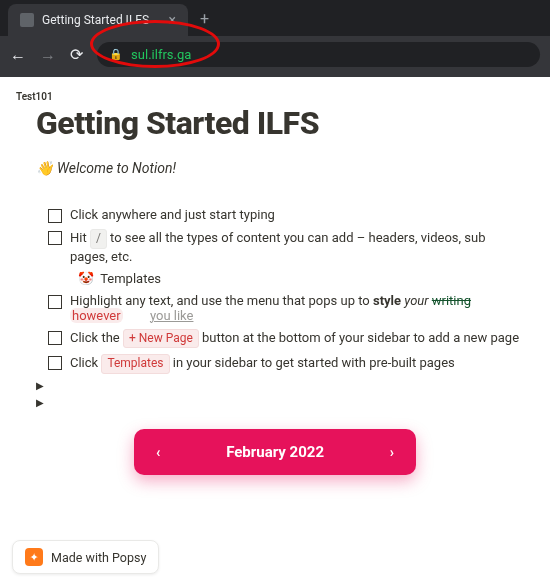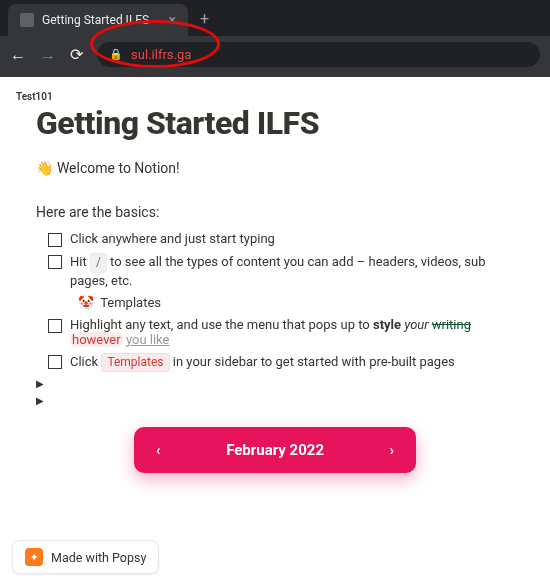--- a/index.html
+++ b/index.html
@@ -8,34 +8,34 @@
   .tab-bar { display: flex; align-items: flex-end; height: 36px; padding-left: 8px; }
   .tab { background: #35363a; border-radius: 8px 8px 0 0; padding: 8px 12px; display: flex; align-items: center; gap: 8px; font-size: 12px; color: #e8eaed; min-width: 180px; }
   .tab .favicon { width: 14px; height: 14px; background: #5f6368; border-radius: 2px; }
   .tab .tab-close { font-size: 14px; color: #9aa0a6; margin-left: auto; }
   .new-tab { color: #9aa0a6; font-size: 16px; padding: 8px 12px; }
   .addr-bar { display: flex; align-items: center; gap: 14px; padding: 6px 10px 10px 10px; background: #35363a; }
   .nav-btn { color: #e8eaed; font-size: 16px; }
   .nav-btn.dim { color: #7c7f83; }
   .url-box { flex: 1; display: flex; align-items: center; gap: 8px; background: #202124; border-radius: 14px; padding: 5px 12px; font-size: 13px; color: #e8eaed; }
   .lock { font-size: 11px; color: #9aa0a6; }
-  .url-text { color: #ef4444; }
+  .url-text { color: #22c55e; }
   .red-ellipse { position: absolute; border: 3px solid #e20b0b; border-radius: 50%; width: 130px; height: 48px; left: 90px; top: 20px; pointer-events: none; }
   .page { padding: 14px 16px 80px 16px; color: #37352f; }
   .crumb { font-size: 10px; font-weight: 600; margin-bottom: 2px; }
   .title { font-size: 32px; font-weight: 800; margin: 2px 0 18px 20px; letter-spacing: -0.5px; }
-  .welcome { font-size: 14px; margin: 0 0 28px 20px; }
+  .welcome { font-size: 14px; margin: 0 0 28px 20px; font-style: italic; }
   .basics-head { font-size: 14px; margin: 0 0 8px 20px; color: #37352f; }
   .todo-list { margin-left: 20px; }
   .todo { display: flex; align-items: flex-start; gap: 8px; font-size: 13px; color: #37352f; padding: 3px 12px; }
   .cb { width: 14px; height: 14px; border: 1.3px solid #37352f; margin-top: 2px; flex-shrink: 0; }
   .pill { background: #faebeb; color: #d03a3a; border-radius: 3px; padding: 1px 5px; font-size: 12px; border: 1px solid #f3dcdc; display: inline-block; line-height: 1.3; }
   .pill.grey { background: #f1f1ef; color: #787774; border: 1px solid #e9e9e7; }
   .redtxt { color: #d03a3a; background: #faebeb; padding: 0 2px; border-radius: 6px; }
-  .greytxt { color: #9b9a97; }
+  .greytxt { color: #9b9a97; margin-left: 24px; }
   .strike { text-decoration: line-through; color: #14532d; }
   .nl-line { display: flex; align-items: center; gap: 6px; font-size: 13px; margin: 4px 0 4px 42px; }
   .toggle-row { display: flex; align-items: center; gap: 6px; font-size: 13px; color: #37352f; padding: 3px 0; margin-left: 20px; }
   .toggle-tri { font-size: 10px; color: #37352f; }
   .month-widget { margin: 18px auto 0 auto; width: 282px; height: 46px; background: #e6125b; color: #fff; border-radius: 10px; display: flex; align-items: center; justify-content: space-between; padding: 0 22px; font-weight: 700; font-size: 15px; box-shadow: 0 6px 16px rgba(230,18,91,0.35); }
   .chev { font-size: 14px; font-weight: 700; }
   .popsy-badge { position: fixed; left: 12px; bottom: 12px; background: #fff; border: 1px solid #e9e9e7; border-radius: 8px; padding: 7px 12px; font-size: 12.5px; color: #37352f; display: flex; align-items: center; gap: 8px; box-shadow: 0 1px 3px rgba(0,0,0,0.08); }
   .popsy-icon { width: 18px; height: 18px; background: #ff7a1a; border-radius: 4px; display: flex; align-items: center; justify-content: center; color: #fff; font-size: 11px; }
 </style>
 </head>
@@ -64,21 +64,20 @@
 <div class="red-ellipse"></div>
 
 <div class="page">
   <div class="crumb">Test101</div>
   <h1 class="title">Getting Started ILFS</h1>
 
   <div class="welcome">
     <span>👋</span><span> Welcome to Notion!</span>
   </div>
 
-  <div class="basics-head">Here are the basics:</div>
 
   <div class="todo-list">
     <div class="todo">
       <div class="cb"></div>
       <div>Click anywhere and just start typing</div>
     </div>
 
     <div class="todo">
       <div class="cb"></div>
       <div>
@@ -92,20 +91,26 @@
     </div>
 
     <div class="todo">
       <div class="cb"></div>
       <div>
         <span>Highlight any text, and use the menu that pops up to </span><b>style</b><i> your </i><span class="strike">writing</span> <span class="redtxt">however</span> <span class="greytxt" style="text-decoration: underline;">you like</span>
       </div>
     </div>
 
 
+    <div class="todo">
+      <div class="cb"></div>
+      <div>
+        <span>Click the </span><span class="pill">+ New Page</span><span> button at the bottom of your sidebar to add a new page</span>
+      </div>
+    </div>
 
     <div class="todo">
       <div class="cb"></div>
       <div>
         <span>Click </span><span class="pill">Templates</span><span> in your sidebar to get started with pre-built pages</span>
       </div>
     </div>
   </div>
 
   <div class="toggle-row">

